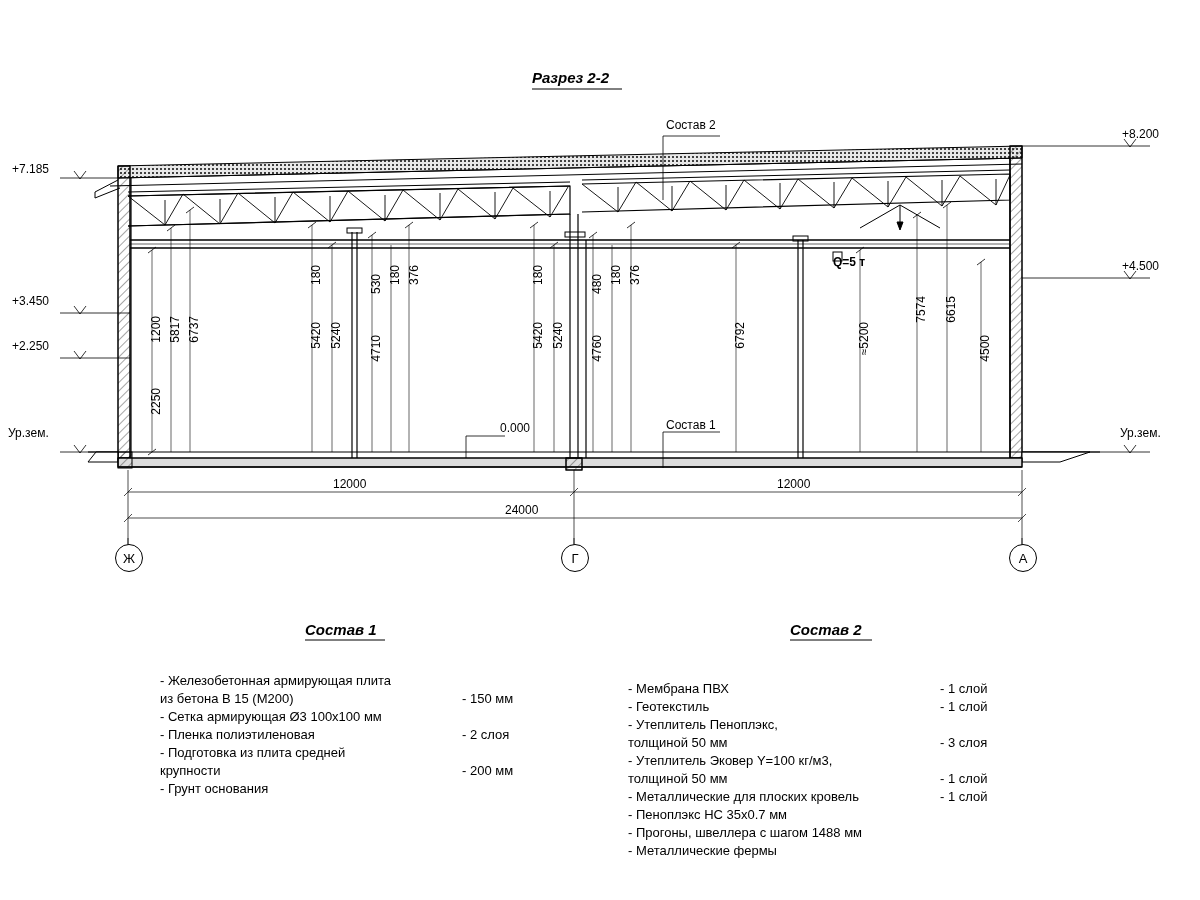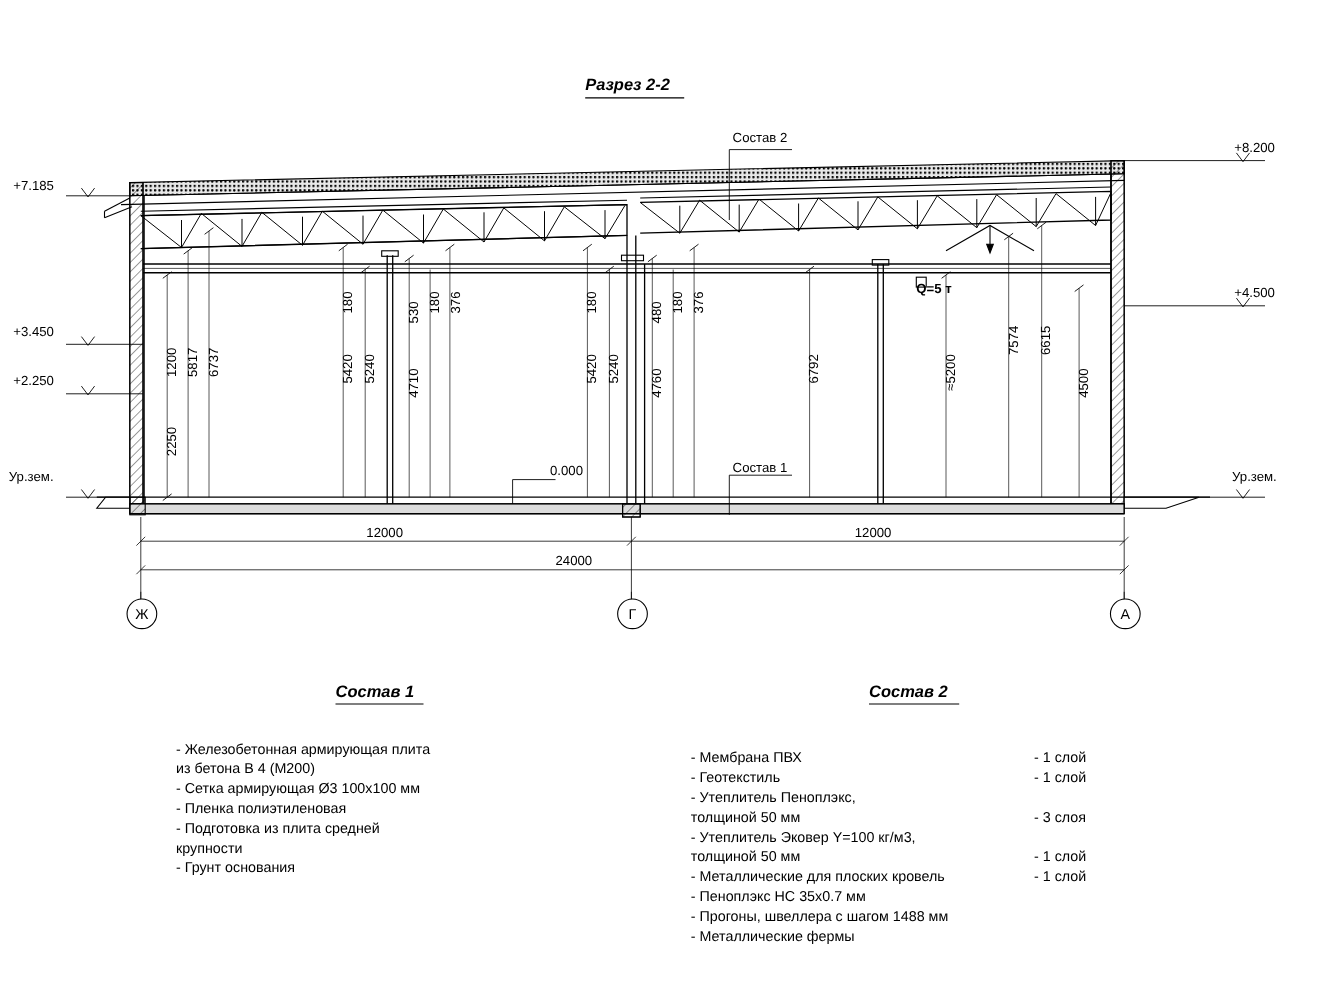--- a/index.html
+++ b/index.html
@@ -288,26 +288,35 @@
   <div class="circ" style="left:561px;top:544px;">
     <span>Г</span>
   </div>
   <div class="circ" style="left:1009px;top:544px;">
     <span>А</span>
   </div>
 
   <div class="t it" style="left:305px;top:622px;">Состав 1</div>
   <div class="list" style="left:160px;top:672px;">
     <div>- Железобетонная  армирующая плита</div>
-    <div>  из бетона В 4 (М200)</div>
+    <div>  из бетона В 15 (М200)</div>
     <div>- Сетка армирующая Ø3 100х100 мм</div>
     <div>- Пленка полиэтиленовая</div>
     <div>- Подготовка из плита средней</div>
     <div>  крупности</div>
     <div>- Грунт основания</div>
+  </div>
+  <div class="list" style="left:462px;top:672px;">
+    <div>&nbsp;</div>
+    <div>- 150 мм</div>
+    <div>&nbsp;</div>
+    <div>- 2 слоя</div>
+    <div>&nbsp;</div>
+    <div>- 200 мм</div>
+    <div>&nbsp;</div>
   </div>
 
   <div class="t it" style="left:790px;top:622px;">Состав 2</div>
   <div class="list" style="left:628px;top:680px;">
     <div>- Мембрана ПВХ</div>
     <div>- Геотекстиль</div>
     <div>- Утеплитель Пеноплэкс,</div>
     <div>  толщиной 50 мм</div>
     <div>- Утеплитель Эковер Y=100 кг/м3,</div>
     <div>  толщиной 50 мм</div>

